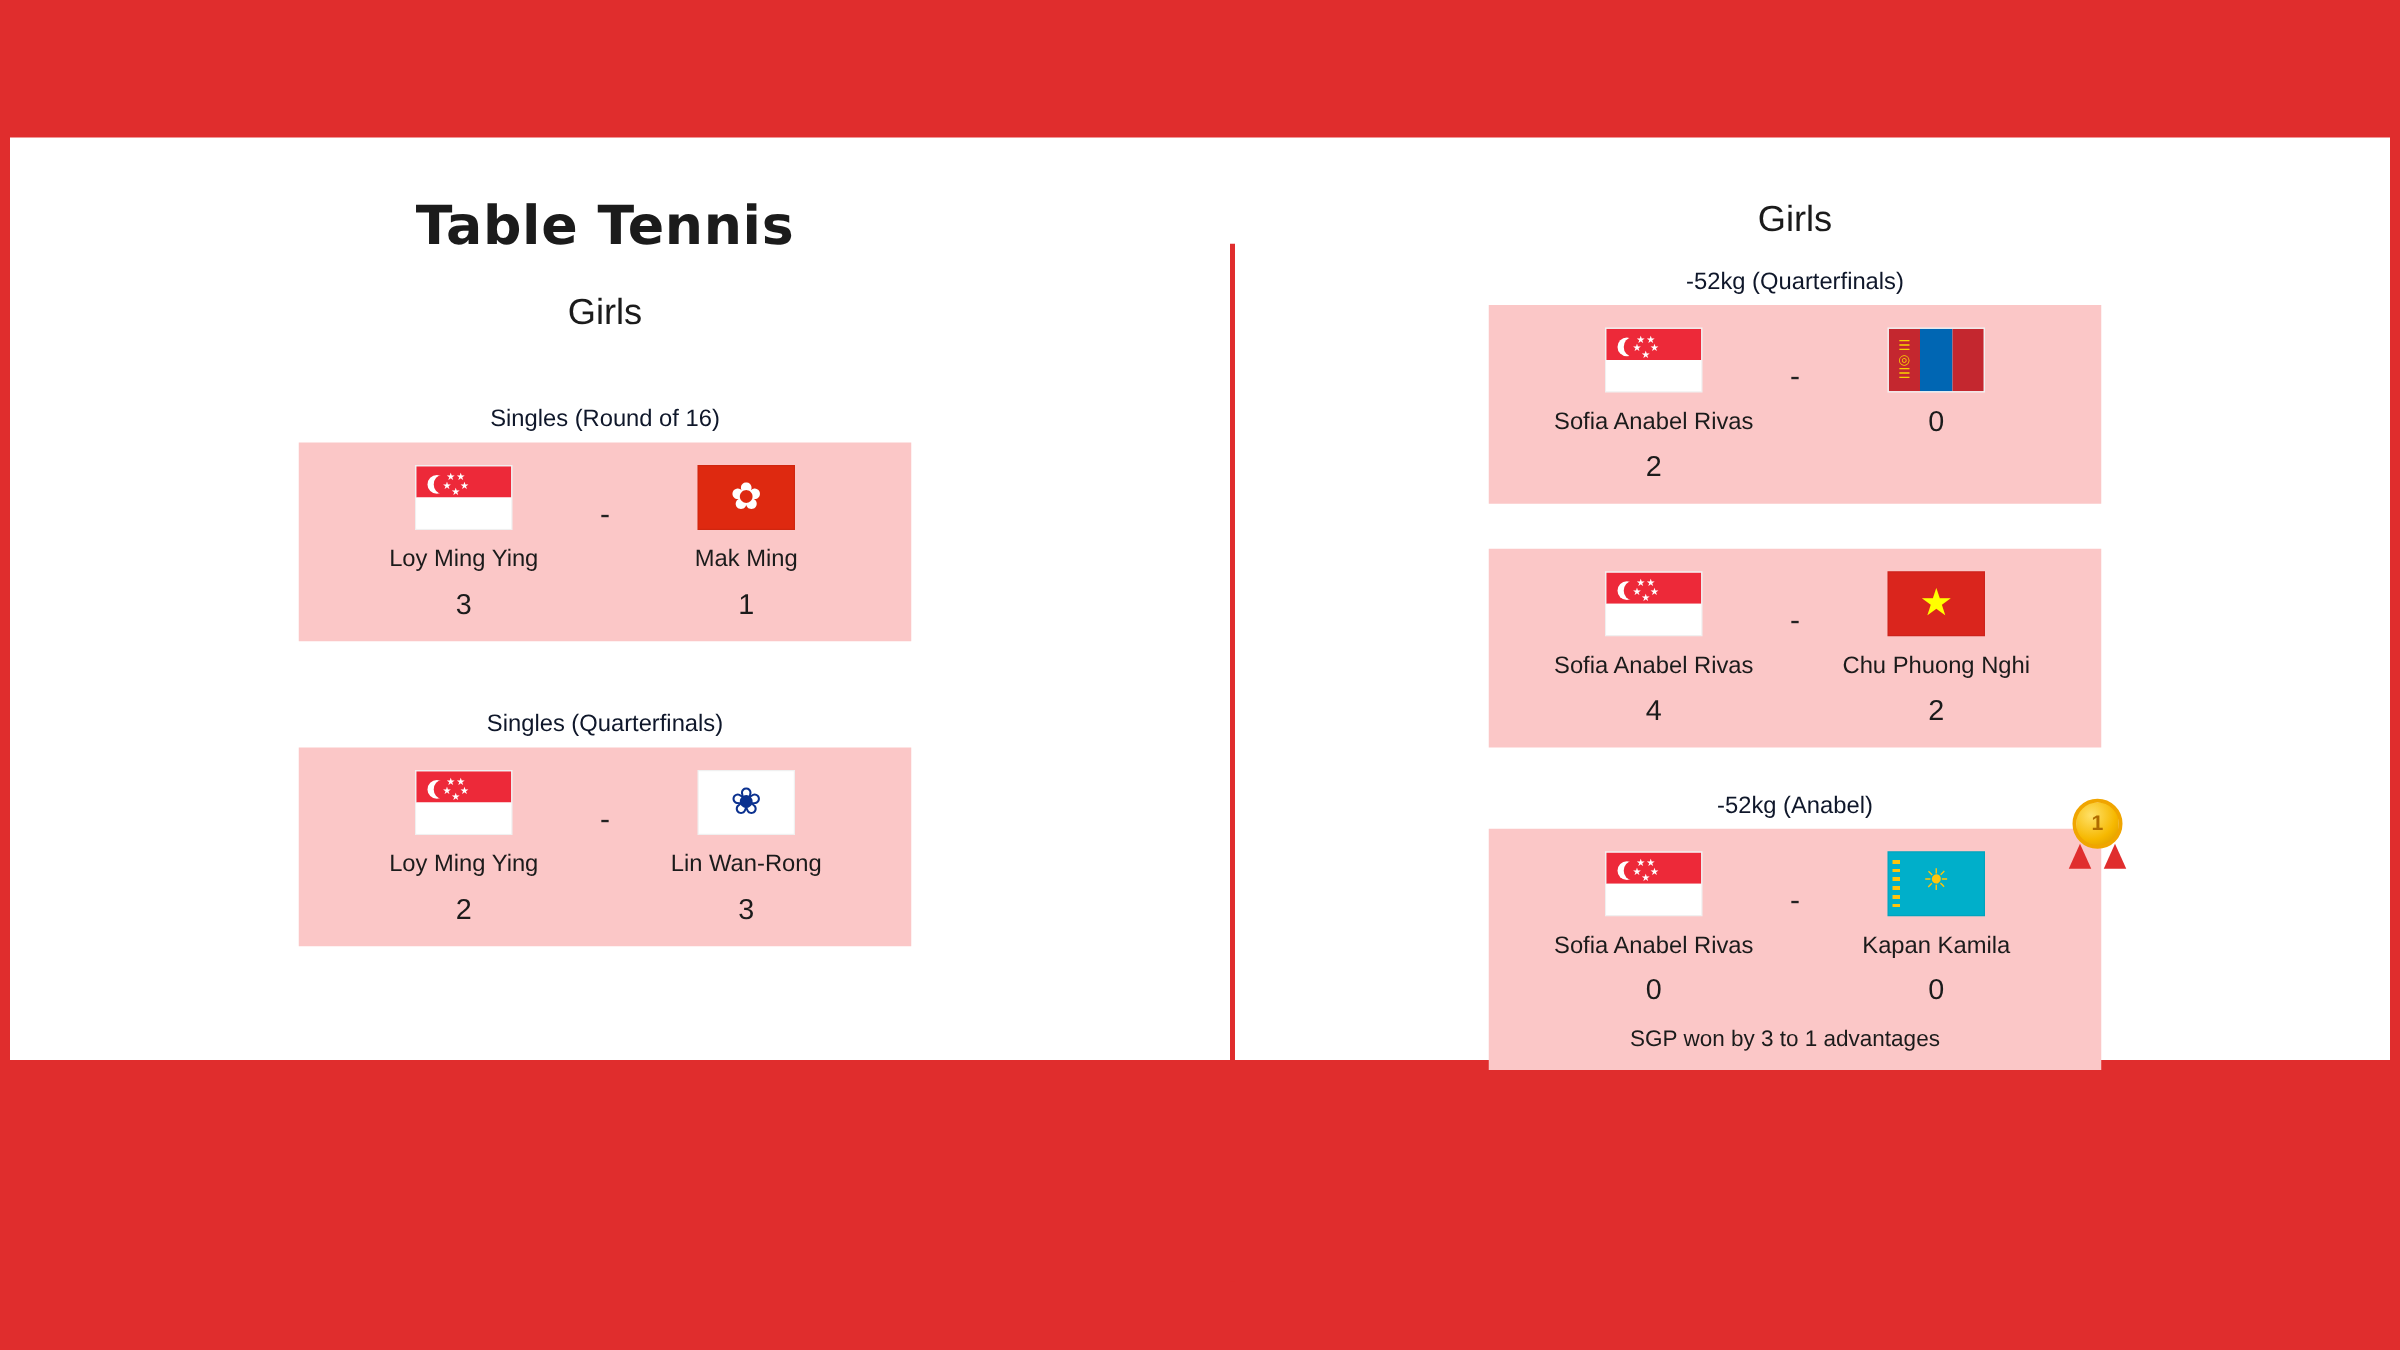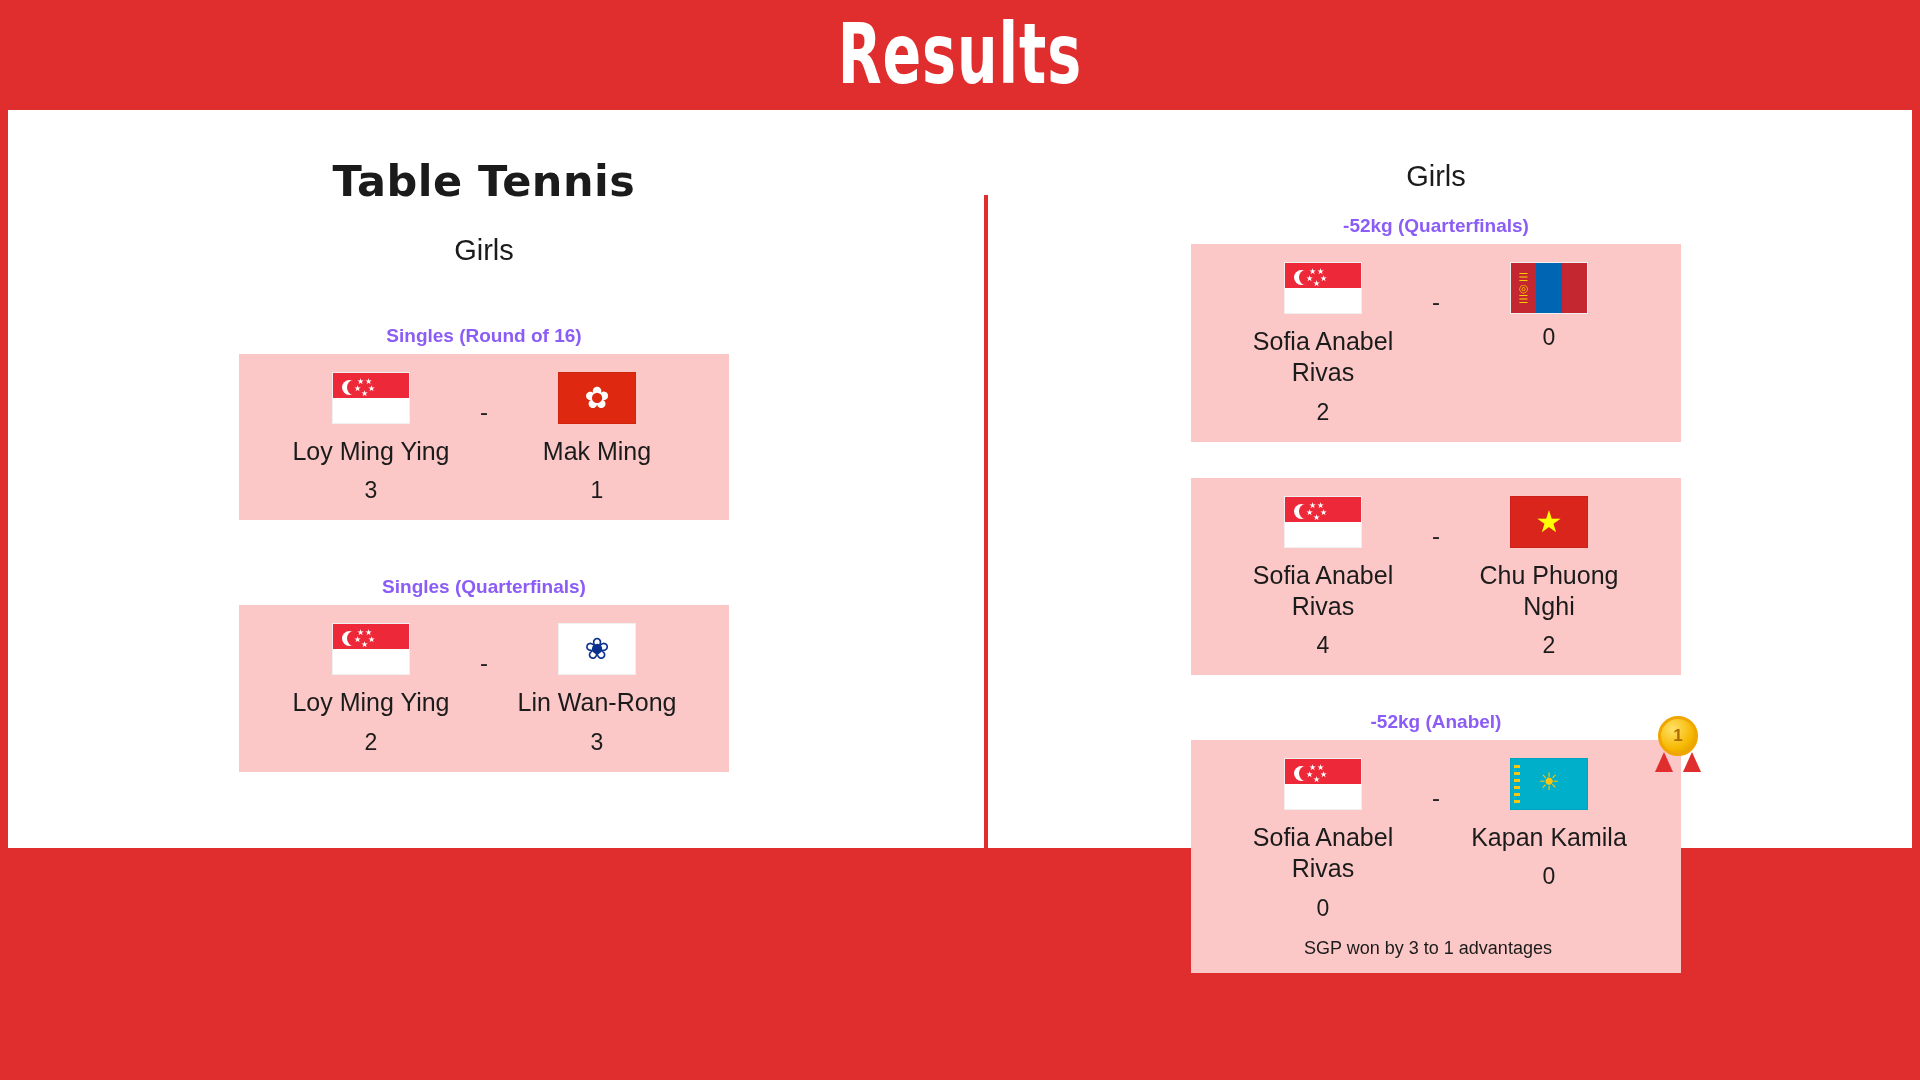--- a/index.html
+++ b/index.html
@@ -76,22 +76,22 @@
     text-align: center;
     font-size: 29px;
     color: #1b1b1b;
     margin-top: 28px;
     font-weight: 400;
   }
   
   .round-label {
     text-align: center;
     font-size: 19px;
-    font-weight: 700;
-    color: #8b5cf6;
+    font-weight: 400;
+    color: #0f172a;
     margin-bottom: 7px;
   }
   .match-card {
     background: #fbc7c7;
     position: relative;
   }
   .match-inner {
     display: flex;
     align-items: flex-start;
     justify-content: center;
@@ -103,21 +103,21 @@
   }
   .dash {
     width: 46px;
     text-align: center;
     font-size: 24px;
     color: #222;
     padding-top: 26px;
     font-weight: 400;
   }
   .pname {
-    font-size: 25px;
+    font-size: 19px;
     color: #1b1b1b;
     margin-top: 12px;
     line-height: 1.25;
   }
   .pscore {
     font-size: 23px;
     color: #1b1b1b;
     margin-top: 10px;
   }
   .note {
@@ -212,23 +212,20 @@
   
   .tt-block { margin: 16px auto; }
   .tt-card { width: 490px; margin: 0 auto; }
   .jj-card { margin: 0 auto; }
 </style>
 </head>
 <body>
 
 <div id="page">
 
-  <div class="banner">
-    <div class="banner-title">Results</div>
-  </div>
 
   <div class="sheet">
     <div class="columns">
 
       <div class="col">
         <h2 class="sport-title">Table Tennis</h2>
         <div class="gender">Girls</div>
 
         <div class="tt-block" style="margin-top:58px;">
           <div class="round-label">Singles (Round of 16)</div>

